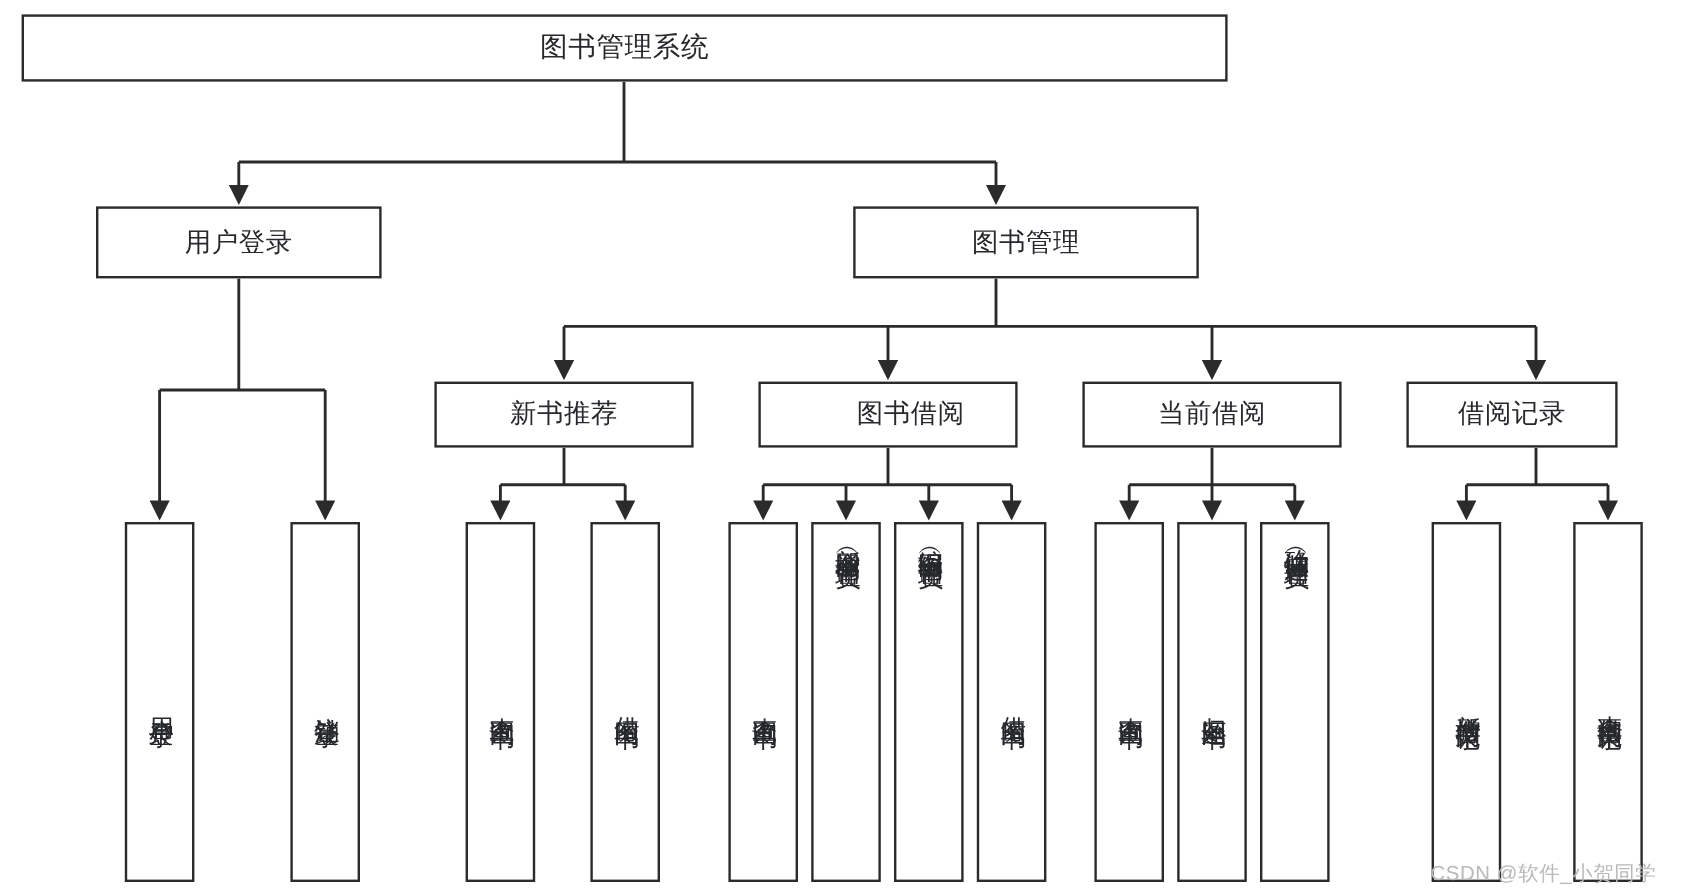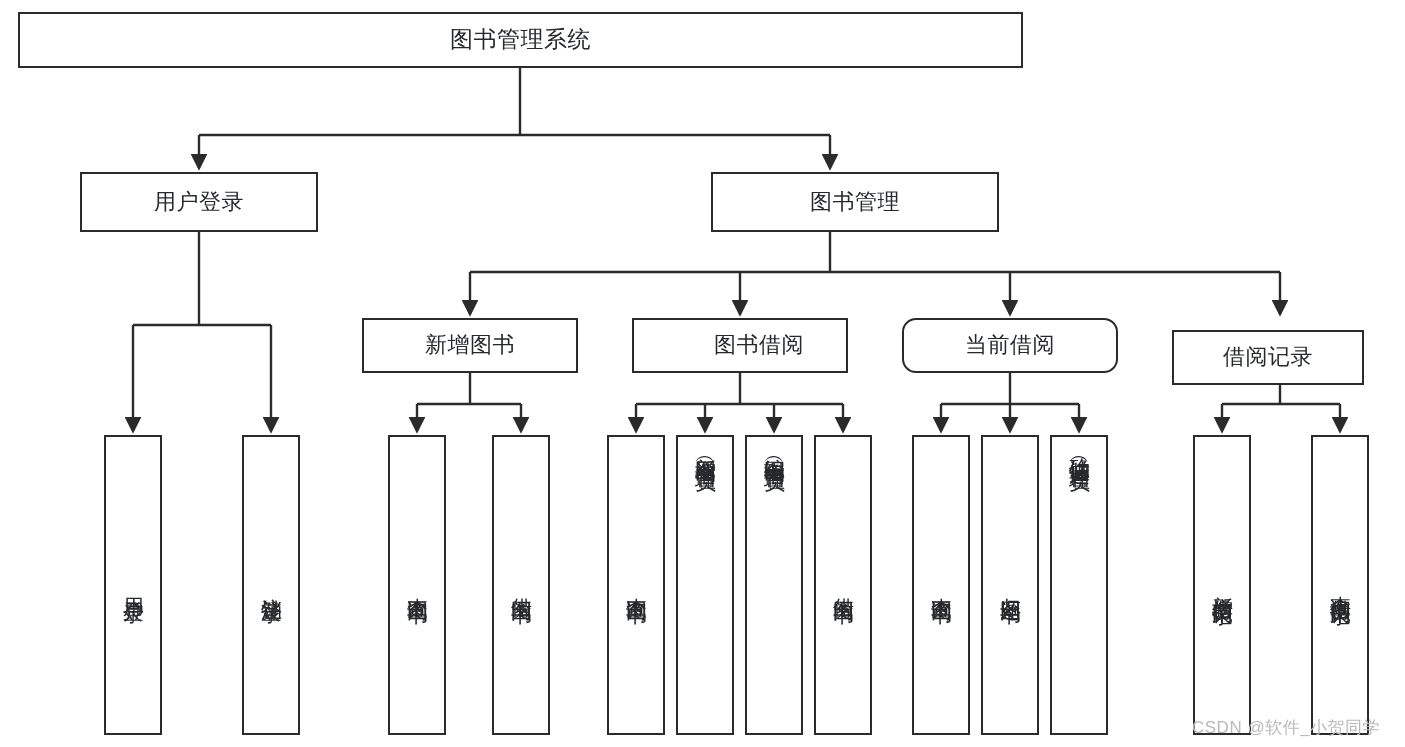--- a/index.html
+++ b/index.html
@@ -137,29 +137,29 @@
 </div>
 
 <div class="node-box" style="left:80px; top:172px; width:238px; height:60px;">
   <span class="node-label-h">用户登录</span>
 </div>
 <div class="node-box" style="left:711px; top:172px; width:288px; height:60px;">
   <span class="node-label-h">图书管理</span>
 </div>
 
 <div class="node-box" style="left:362px; top:318px; width:216px; height:55px;">
-  <span class="node-label-h">新增图书</span>
+  <span class="node-label-h">新书推荐</span>
 </div>
 <div class="node-box" style="left:632px; top:318px; width:216px; height:55px;padding-left:38px;">
   <span class="node-label-h">图书借阅</span>
 </div>
-<div class="node-box" style="left:902px; top:318px; width:216px; height:55px;border-radius:14px;">
+<div class="node-box" style="left:902px; top:318px; width:216px; height:55px;">
   <span class="node-label-h">当前借阅</span>
 </div>
-<div class="node-box" style="left:1172px; top:330px; width:192px; height:55px;">
+<div class="node-box" style="left:1172px; top:318px; width:176px; height:55px;">
   <span class="node-label-h">借阅记录</span>
 </div>
 
 <div class="leaf-box center-v" style="left:104px; top:435px; width:58px; height:300px;">
   <span class="node-label-v">用户登录</span>
 </div>
 <div class="leaf-box center-v" style="left:242px; top:435px; width:58px; height:300px;">
   <span class="node-label-v">注销登录</span>
 </div>
 

